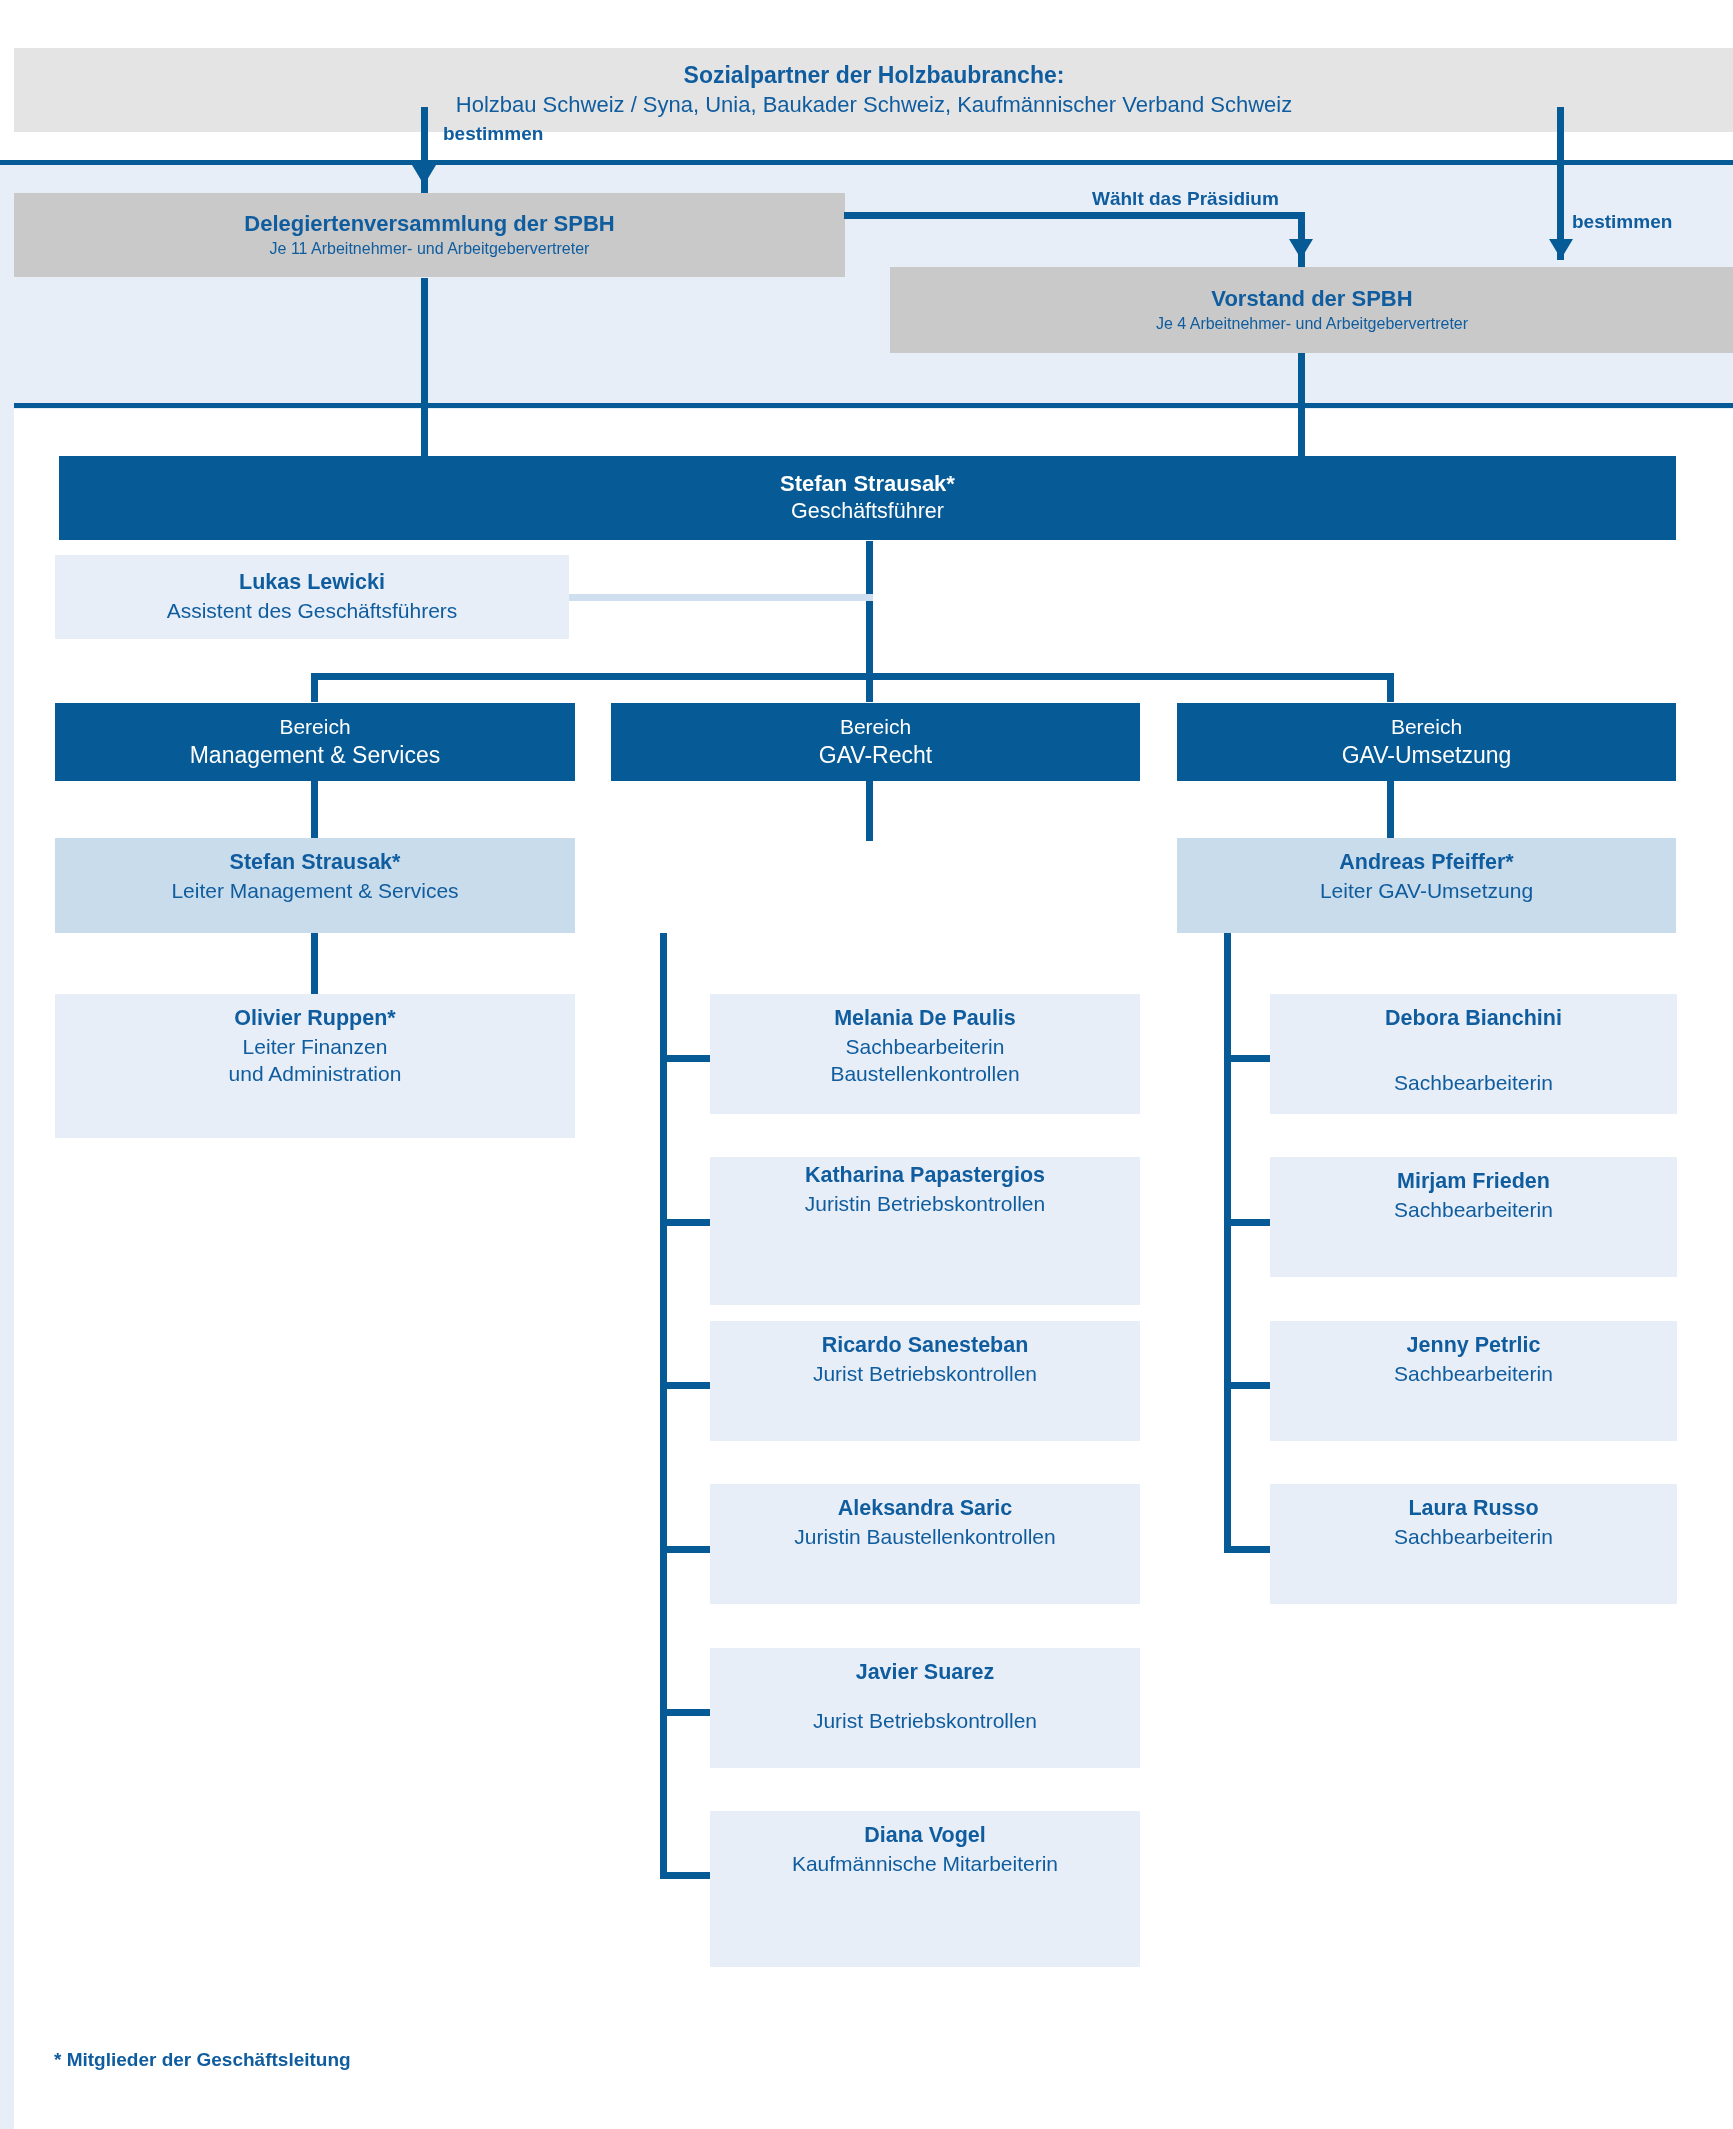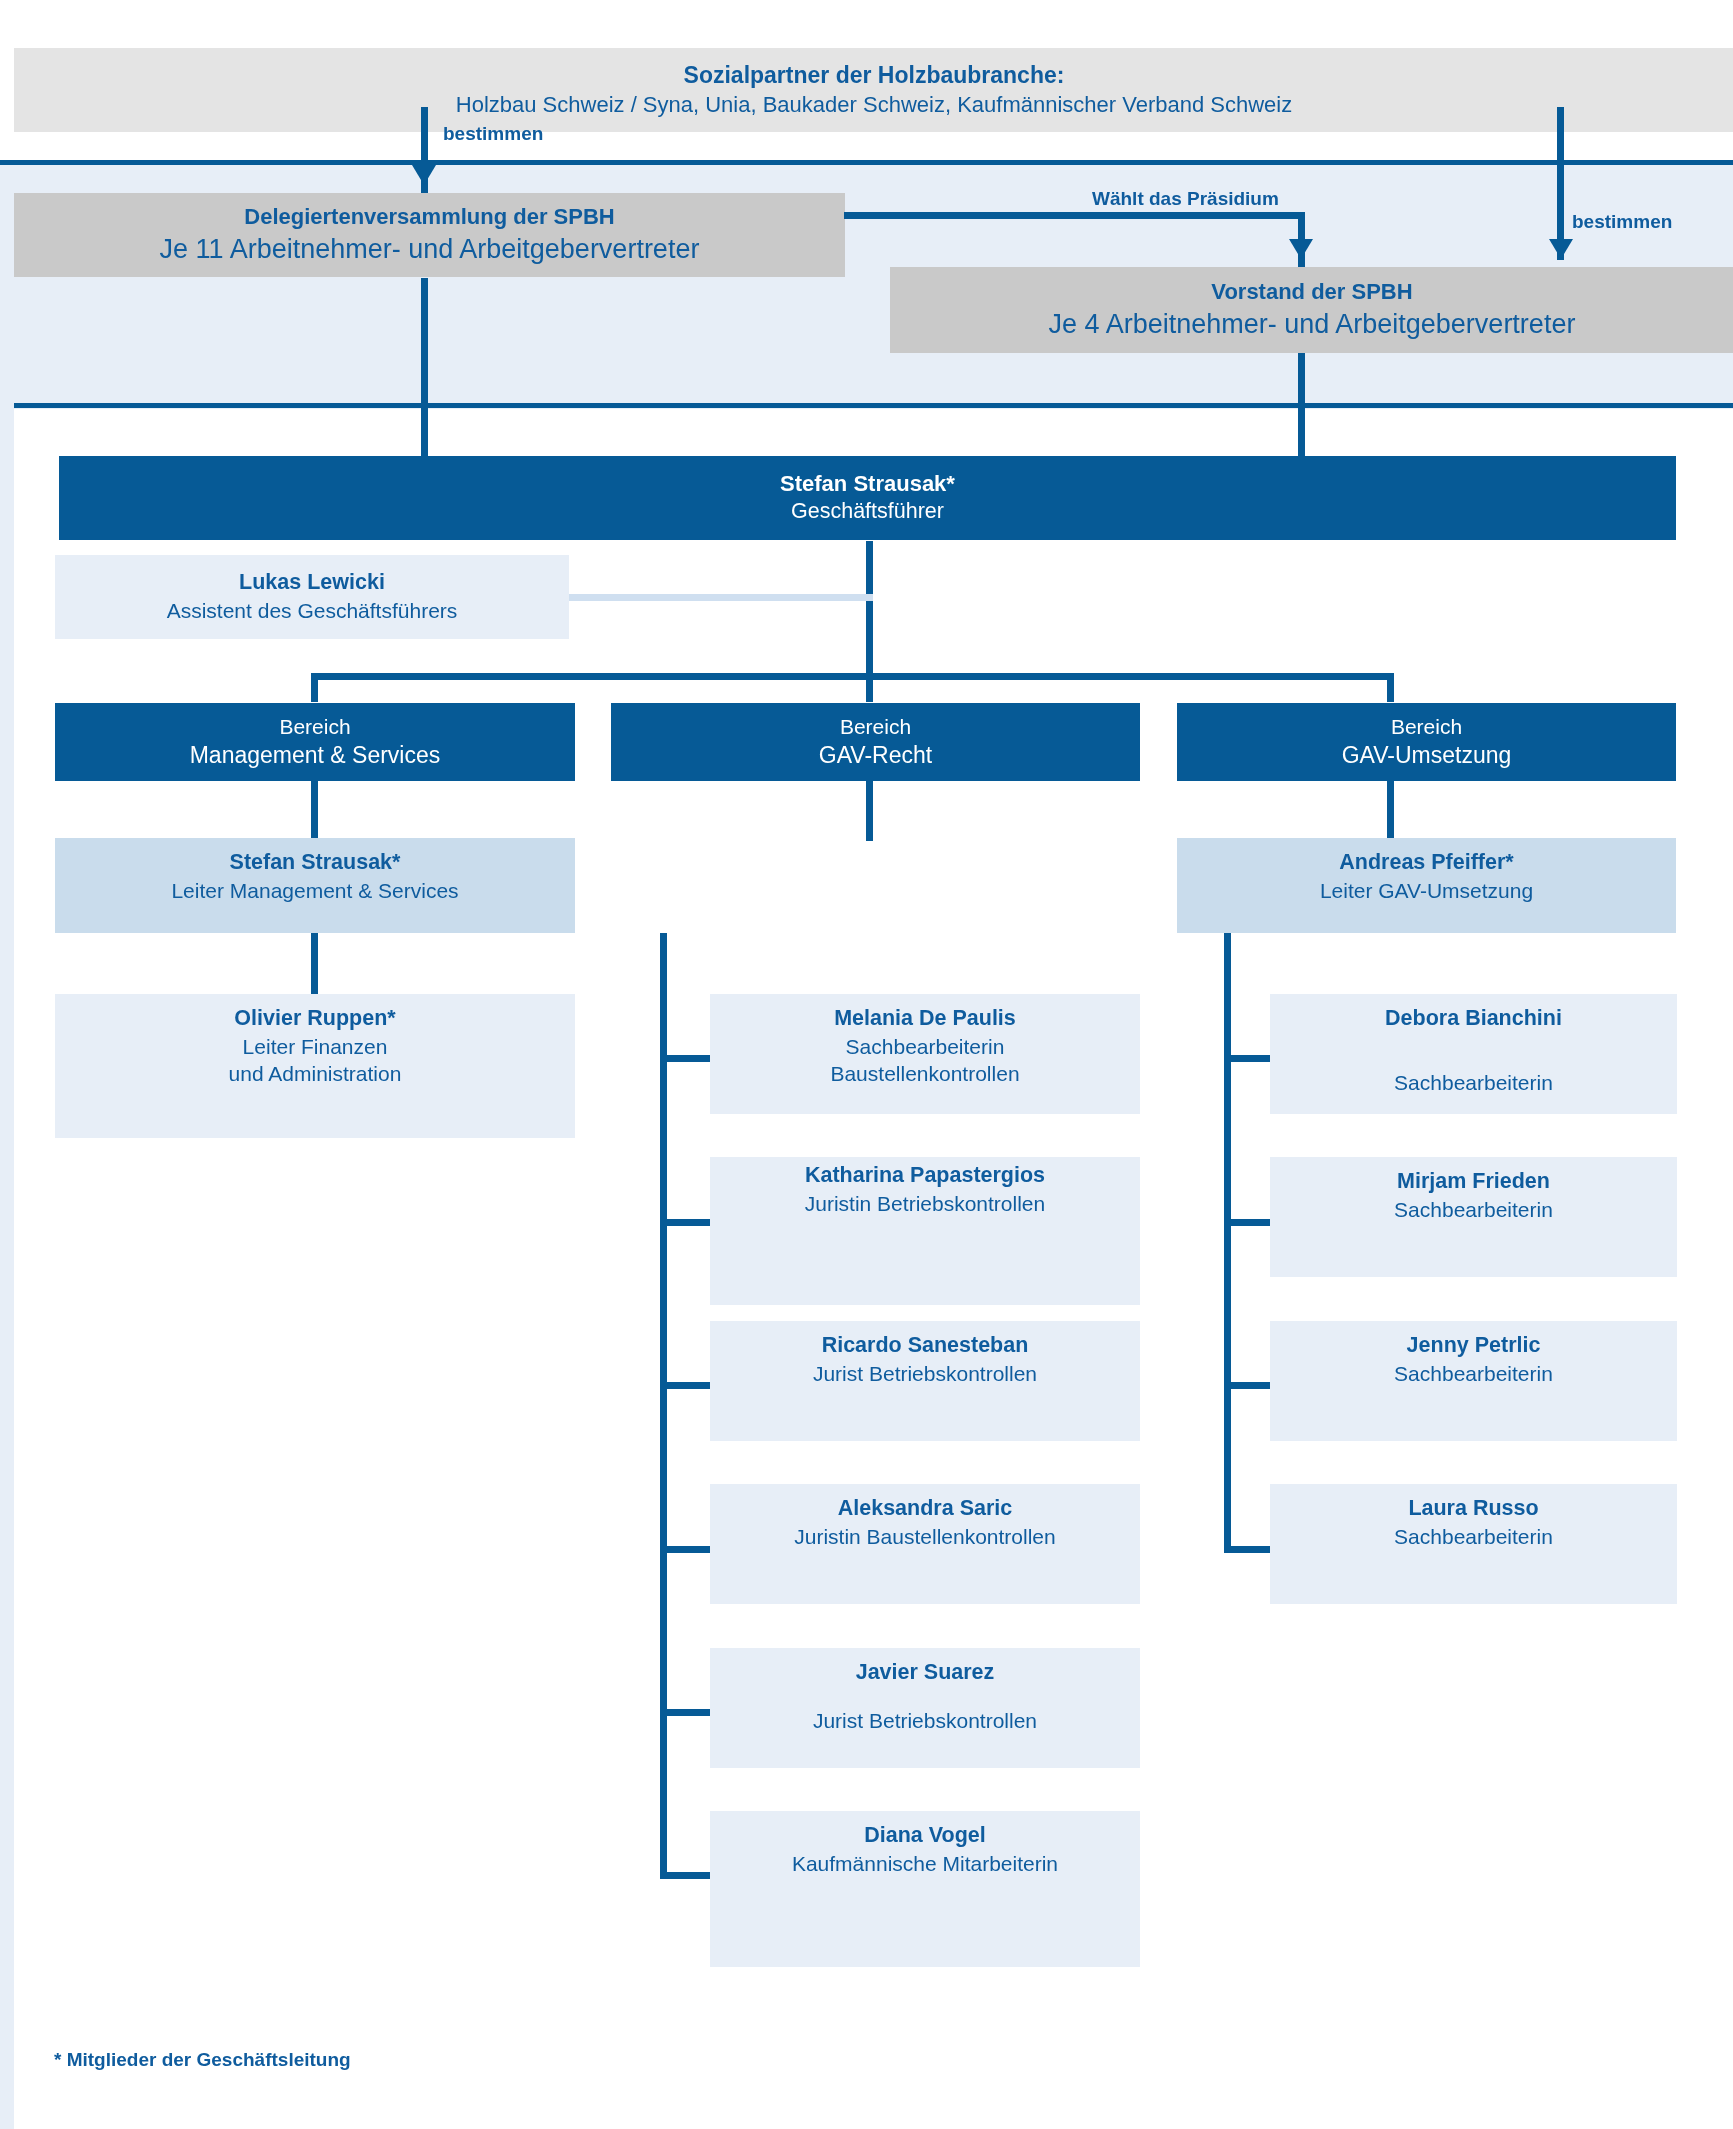--- a/index.html
+++ b/index.html
@@ -44,21 +44,21 @@
   .box-grey{background:#c9c9c9;justify-content:center;}
   .box-navy{background:#065a96;color:#ffffff;justify-content:center;}
   .box-leader{background:#c9dcec;justify-content:flex-start;}
   .box-staff{background:#e7eef7;justify-content:flex-start;}
   .box-assist{background:#e7eef7;justify-content:center;}
 
   
   .t-top-title{font-size:23px;font-weight:bold;color:#0f5c9e;}
   .t-top-sub{font-size:22px;color:#0f5c9e;}
   .t-org-nm{font-size:22px;}
-  .t-org-rl{font-size:27px;}
+  .t-org-rl{font-size:16px;}
   .t-chief-nm{font-size:22px;}
   .t-chief-rl{font-size:21.5px;}
   .t-dept-top{font-size:21px;font-weight:normal;}
   .t-dept-nm{font-size:23px;font-weight:normal;}
   .t-person-nm{font-size:21.5px;}
   .t-person-rl{font-size:21px;}
 
   .lbl{
     position:absolute;
     color:#0f5c9e;

